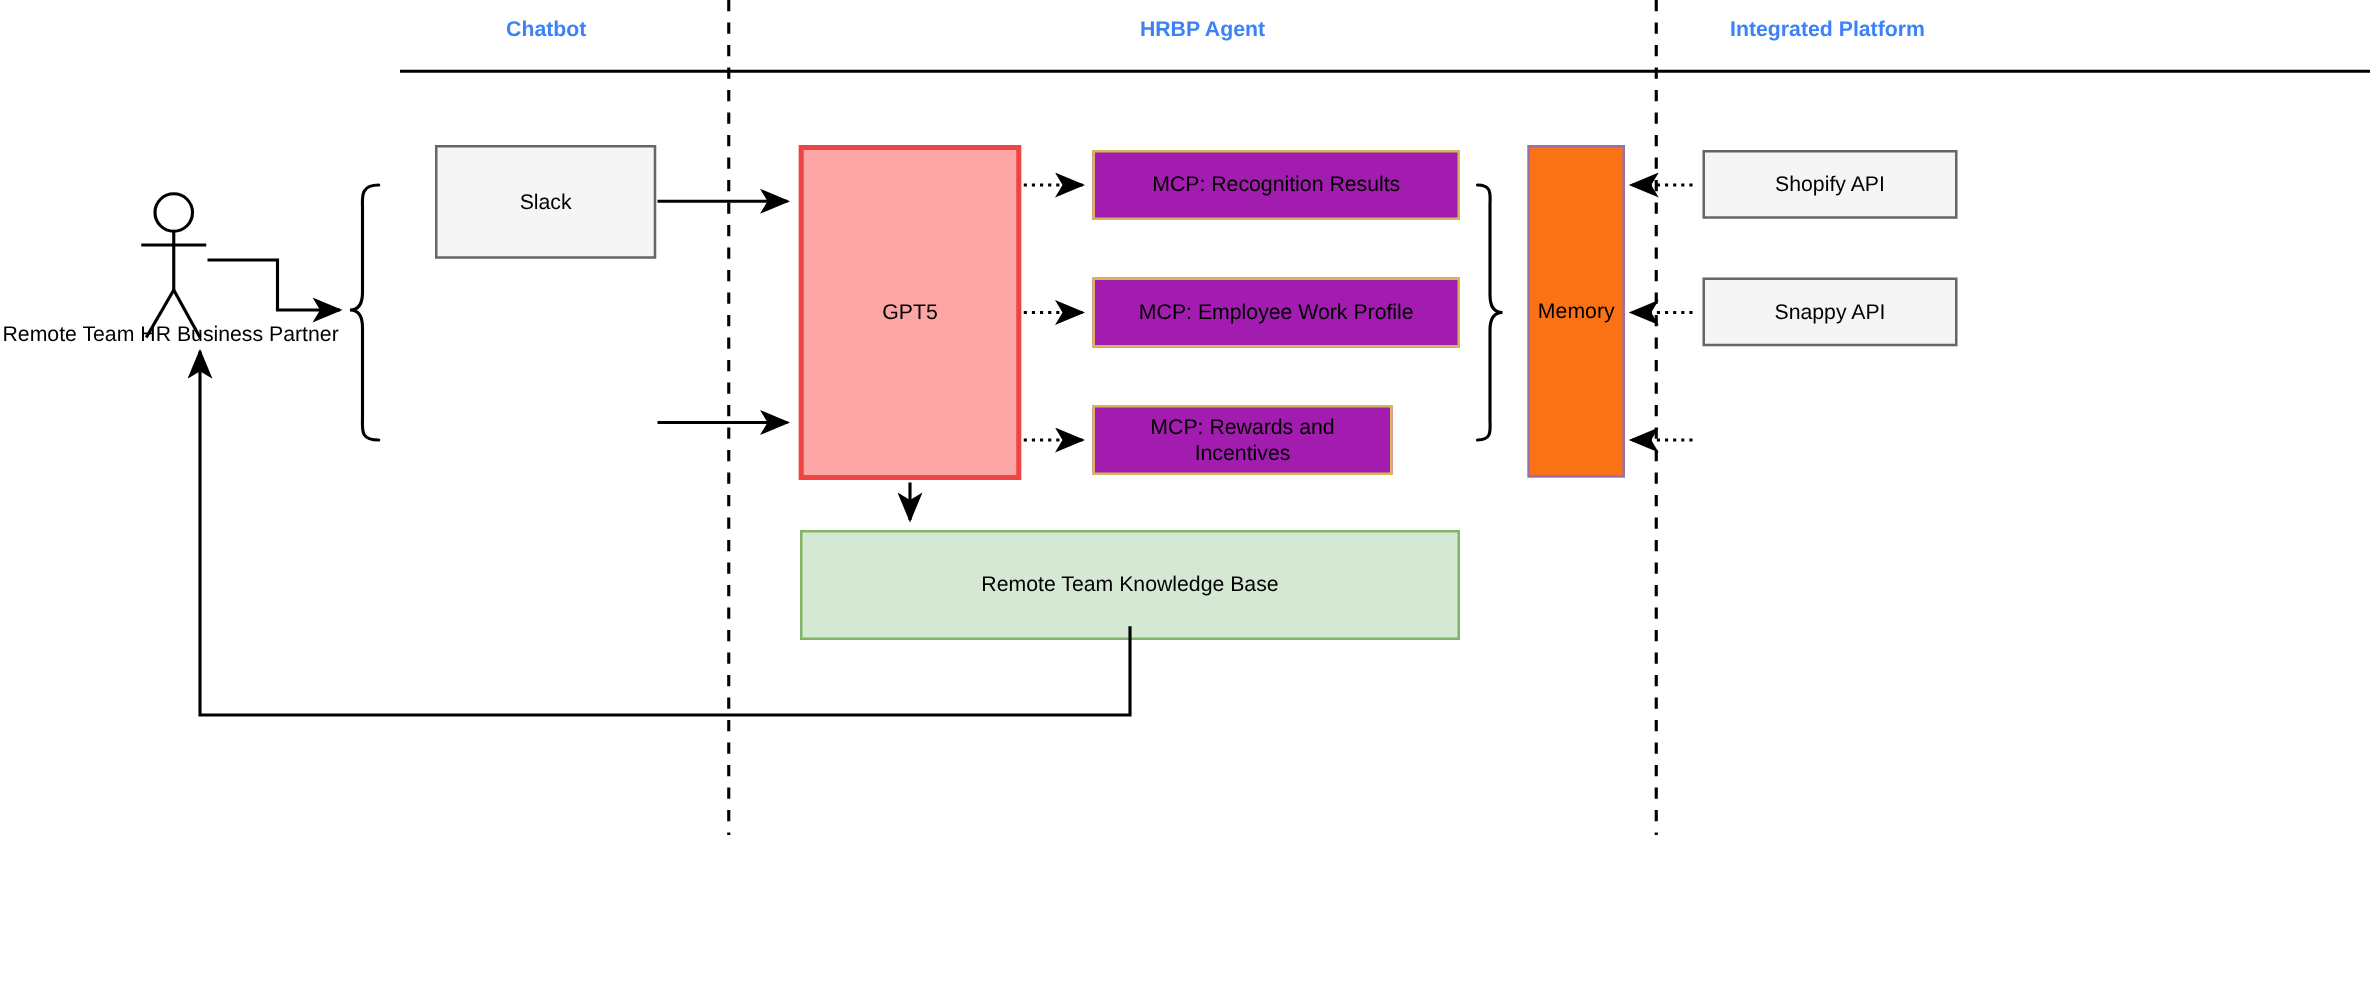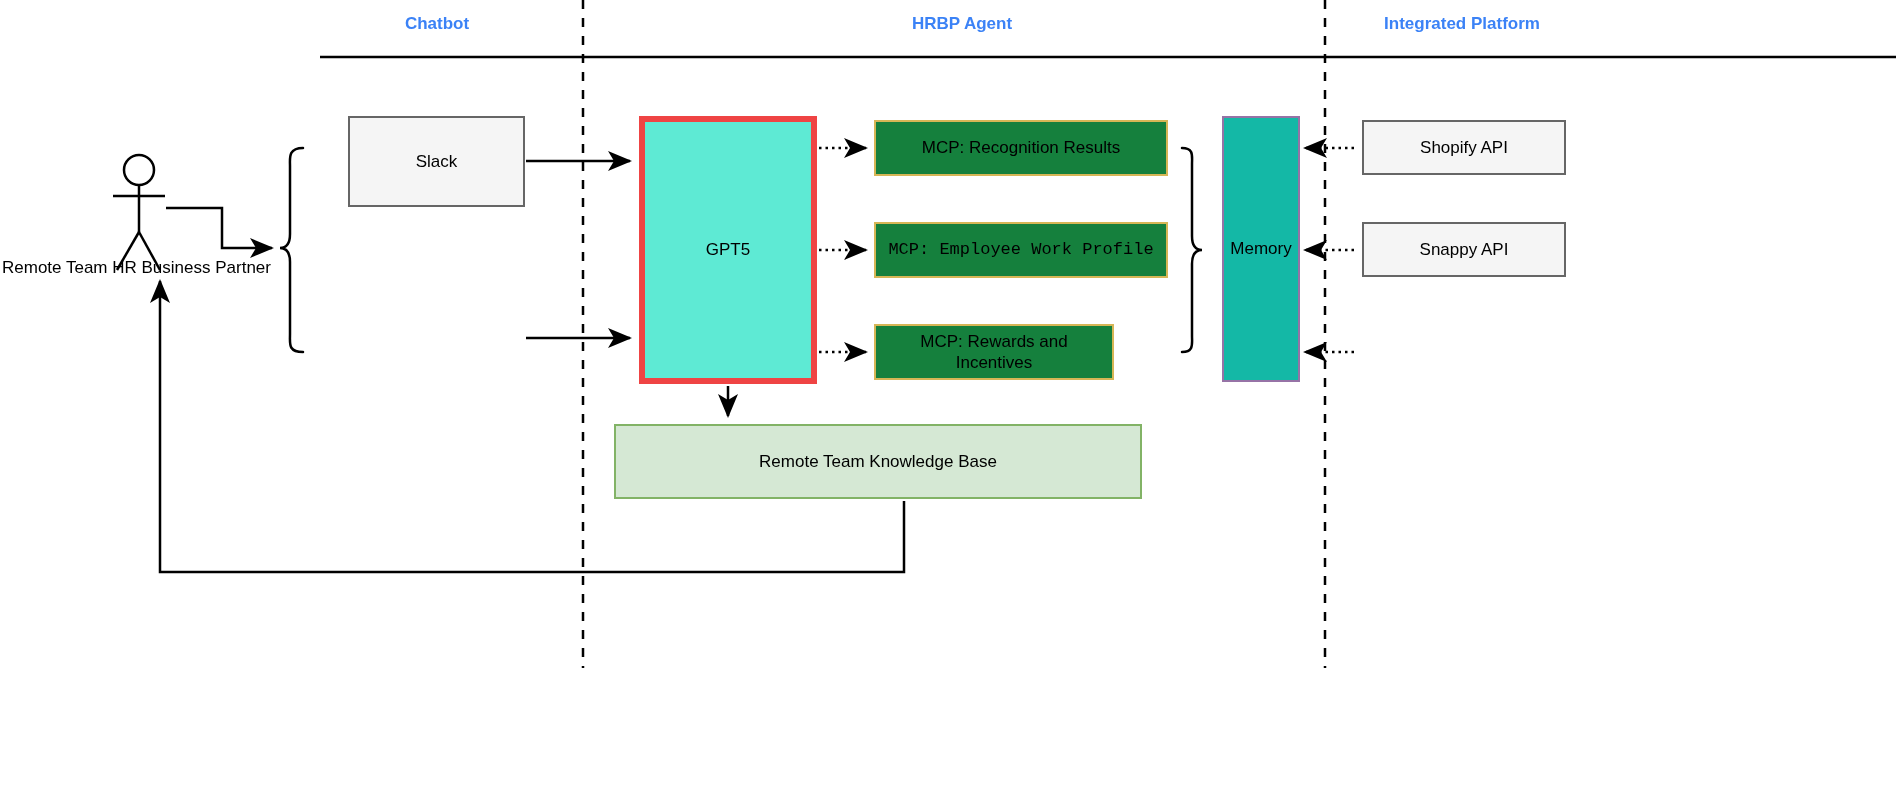--- a/index.html
+++ b/index.html
@@ -10,24 +10,24 @@
     position:absolute;font-weight:bold;font-size:17px;color:#3b82f6;
     text-align:center;white-space:nowrap;transform:translateX(-50%);
   }
 
   .node{
     position:absolute;box-sizing:border-box;display:flex;
     align-items:center;justify-content:center;text-align:center;
     font-size:17px;line-height:1.25;color:#000;padding:4px 8px;
   }
   .node.grey{background:#f5f5f5;border:2px solid #666666;}
-  .node.red{background:#5eead4;border:6px solid #ef4444;}
-  .node.yellow{background:#15803d;border:2px solid #d6b656;}
+  .node.red{background:#fca5a5;border:4px solid #ef4444;}
+  .node.yellow{background:#a21caf;border:2px solid #d6b656;}
   .node.green{background:#d5e8d4;border:2px solid #82b366;}
-  .node.purple{background:#14b8a6;border:2px solid #9673a6;justify-content:center;}
+  .node.purple{background:#f97316;border:2px solid #9673a6;justify-content:center;}
 
   .actor-label{
     position:absolute;font-size:17px;color:#000;white-space:nowrap;
   }
 
   svg.layer{position:absolute;left:0;top:0;width:1896px;height:800px;overflow:visible;}
 </style>
 </head>
 <body>
 
@@ -43,29 +43,29 @@
 
 
   <div class="node red" style="left:639px;top:116px;width:178px;height:268px;">
     <span>GPT5</span>
   </div>
 
   <div class="node yellow" style="left:874px;top:120px;width:294px;height:56px;">
     <span>MCP: Recognition Results</span>
   </div>
 
-  <div class="node yellow" style="left:874px;top:222px;width:294px;height:56px;font-family:Liberation Mono, monospace;">
+  <div class="node yellow" style="left:874px;top:222px;width:294px;height:56px;">
     <span>MCP: Employee Work Profile</span>
   </div>
 
   <div class="node yellow" style="left:874px;top:324px;width:240px;height:56px;">
     <span>MCP: Rewards and Incentives</span>
   </div>
 
-  <div class="node green" style="left:614px;top:424px;width:528px;height:75px;">
+  <div class="node green" style="left:640px;top:424px;width:528px;height:88px;">
     <span>Remote Team Knowledge Base</span>
   </div>
 
   <div class="node purple" style="left:1222px;top:116px;width:78px;height:266px;">
     <span>Memory</span>
   </div>
 
   <div class="node grey" style="left:1362px;top:120px;width:204px;height:55px;">
     <span>Shopify API</span>
   </div>

